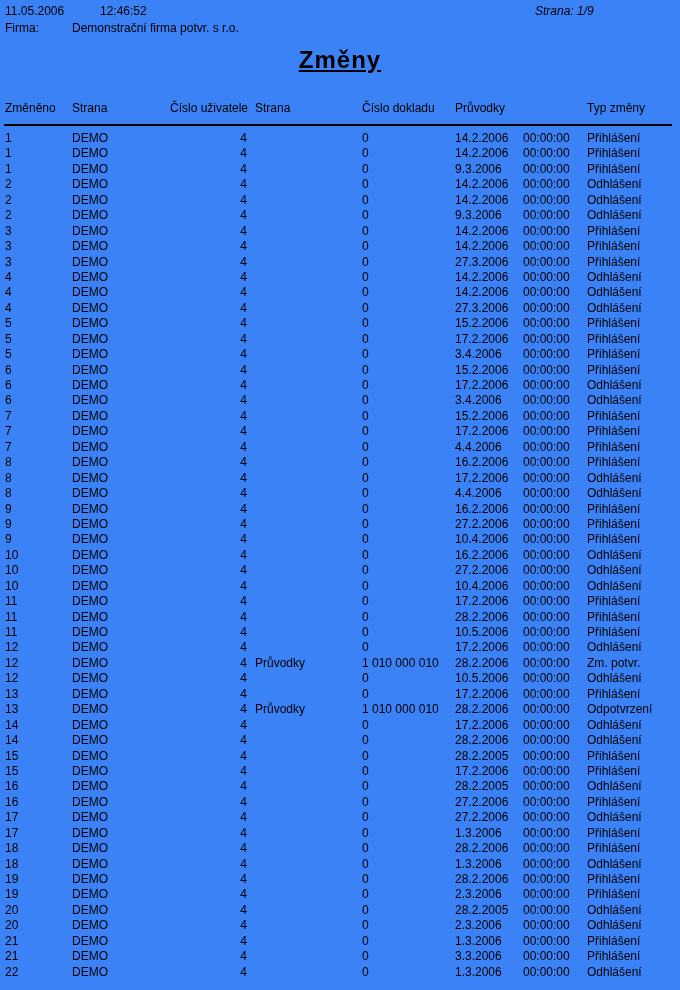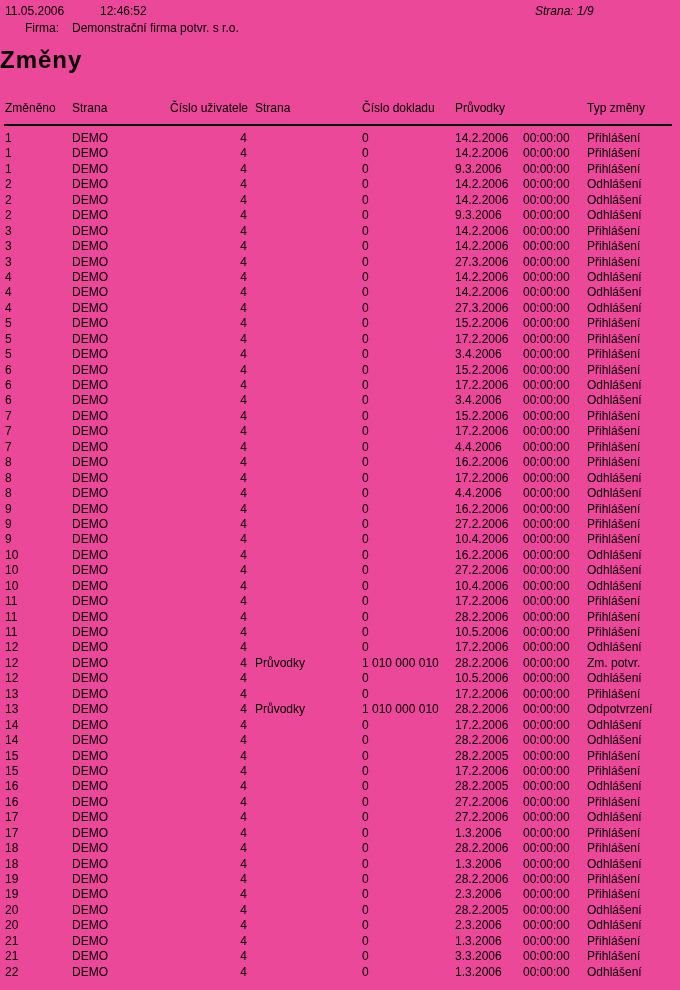--- a/index.html
+++ b/index.html
@@ -12,42 +12,43 @@
     height: 990px;
     font-family: "Liberation Sans", "DejaVu Sans", sans-serif;
     font-size: 12px;
     color: #000000;
     position: relative;
     overflow: hidden;
   }
   .page {
     position: absolute;
     inset: 0;
-    background: #ec4899;
+    background: #3b82f6;
   }
   .pos {
     position: absolute;
     white-space: nowrap;
     line-height: 13px;
   }
   .meta-date  { left: 5px;   top: 5px;  }
   .meta-time  { left: 100px; top: 5px;  }
   .meta-page  { left: 535px; top: 5px; font-style: italic;  }
-  .firm-label { left: 5px;   top: 22px; margin-left: 20px; }
+  .firm-label { left: 5px;   top: 22px; }
   .firm-name  { left: 72px;  top: 22px; }
   .title {
     position: absolute;
     top: 46px;
     left: 0;
     width: 100%;
     margin: 0;
-    text-align: left;
+    text-align: center;
     font-size: 24px;
     font-weight: bold;
     letter-spacing: 1px;
+    text-decoration: underline;
   }
   .thead {
     position: absolute;
     top: 101px;
     left: 0;
     width: 680px;
     height: 16px;
   }
   .hr {
     position: absolute;

